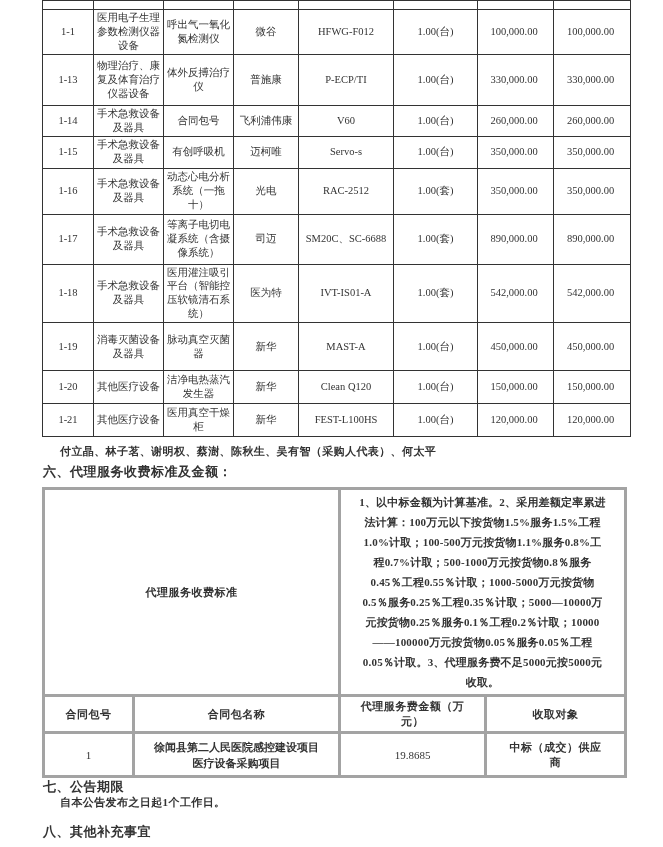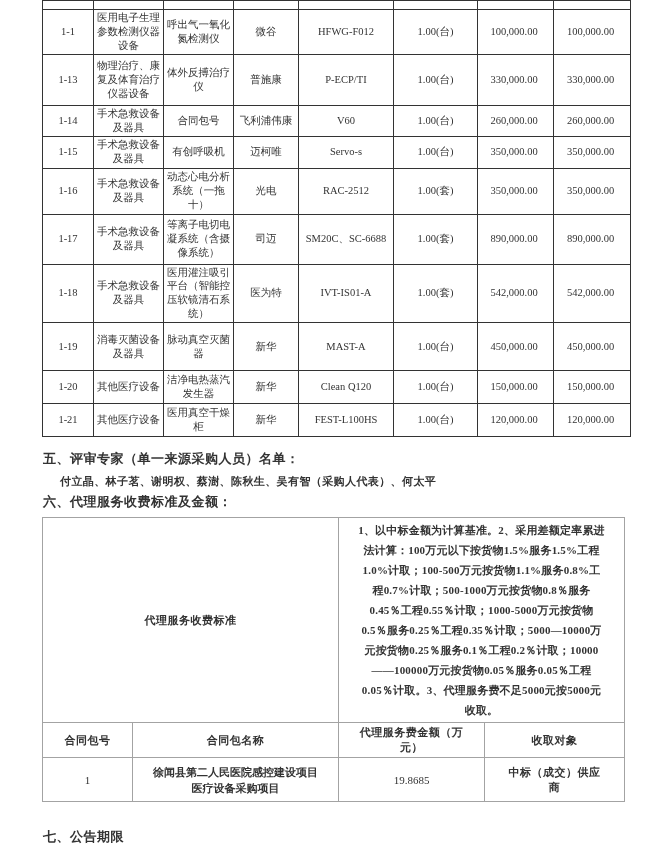--- a/index.html
+++ b/index.html
@@ -45,30 +45,30 @@
   .indent-text{
     margin:0 0 0 60px;
     font-size:11px;
     line-height:15px;
     font-weight:600;
     letter-spacing:0.4px;
     color:#333;
   }
   .mt13{margin-top:13px;}
   .mt10{margin-top:4px;}
-  .mt8{margin-top:26px;}
+  .mt8{margin-top:0;}
   .mt7{margin-top:7px;}
   
   .fee-table{
     margin:7px 0 0 42px;
     width:582px;
     border:1px solid #333;
   }
   .fee-table td{
-    border:1px solid #a3a3a3;
+    border:3px solid #a3a3a3;
     font-size:11px;
     text-align:center;
     vertical-align:middle;
     padding:2px 18px;
     color:#333;
   }
   .fee-label{font-weight:600;letter-spacing:0.5px;}
   .fee-text{
     text-align:left;
     font-weight:600;
@@ -215,21 +215,20 @@
       <td>医用真空干燥柜</td>
       <td>新华</td>
       <td>FEST-L100HS</td>
       <td>1.00(台)</td>
       <td class="num">120,000.00</td>
       <td class="num">120,000.00</td>
     </tr>
   </tbody>
     </table>
 
-  <h3 class="section-heading mt13">五、评审专家（单一来源采购人员）名单：</h3>
   <p class="indent-text mt7">付立晶、林子茗、谢明权、蔡澍、陈秋生、吴有智（采购人代表）、何太平</p>
 
   <h3 class="section-heading mt10">六、代理服务收费标准及金额：</h3>
 
   <table class="fee-table">
     <colgroup>
       <col style="width:90px">
         <col style="width:206px">
         <col style="width:146px">
         <col style="width:140px">

